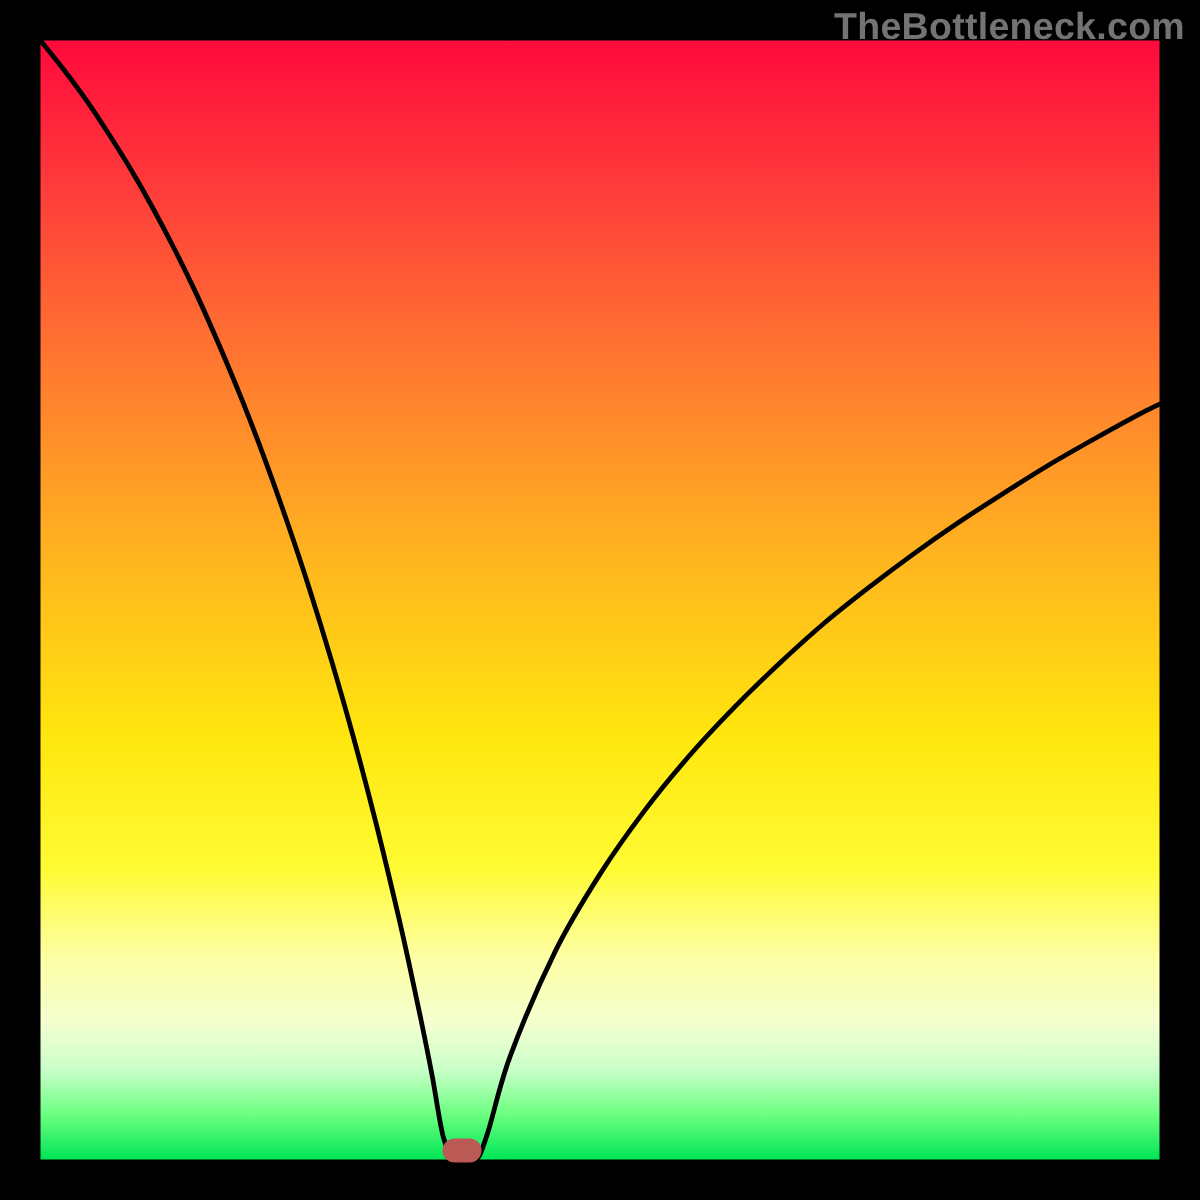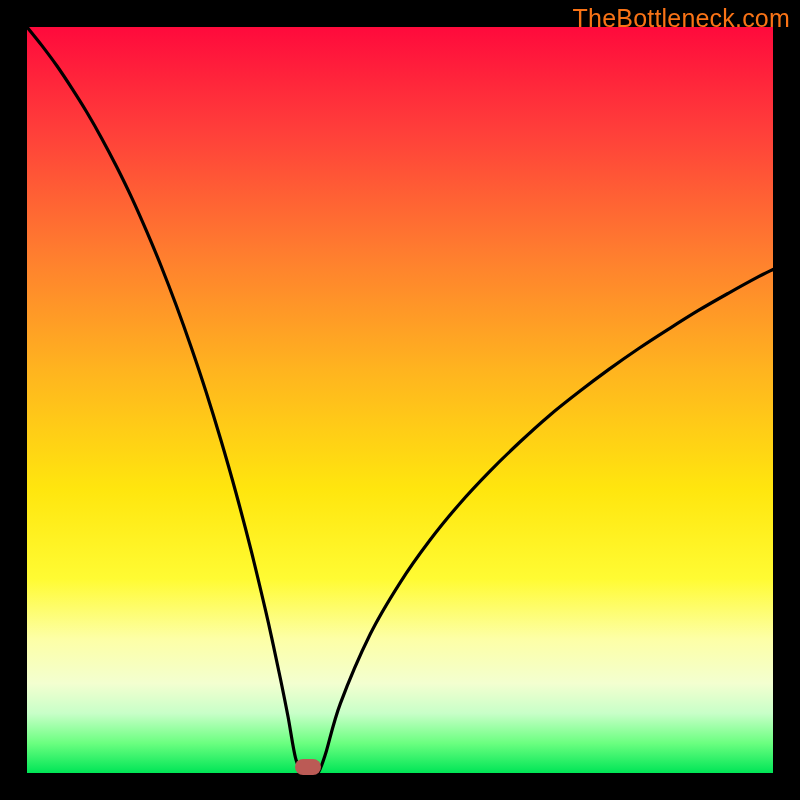--- a/index.html
+++ b/index.html
@@ -38,23 +38,23 @@
       #f3ffd0 88%,
       #c8ffc8 92%,
       #6bff80 96%,
       #00e556 100%
     );
   }
   .watermark {
     position: absolute;
     top: 4px;
     right: 10px;
-    color: #f97316;
+    color: #737373;
     font-size: 25px;
-    font-weight: 400;
+    font-weight: 700;
     letter-spacing: 0.2px;
     user-select: none;
   }
   svg.curve {
     position: absolute;
     left: 27px;
     top: 27px;
     width: 746px;
     height: 746px;
     overflow: visible;

